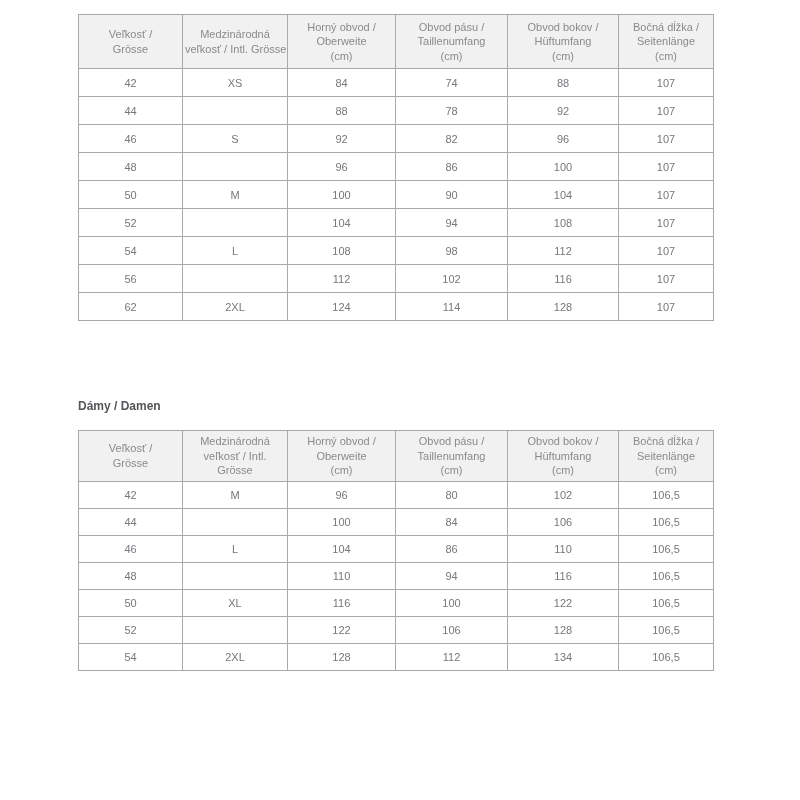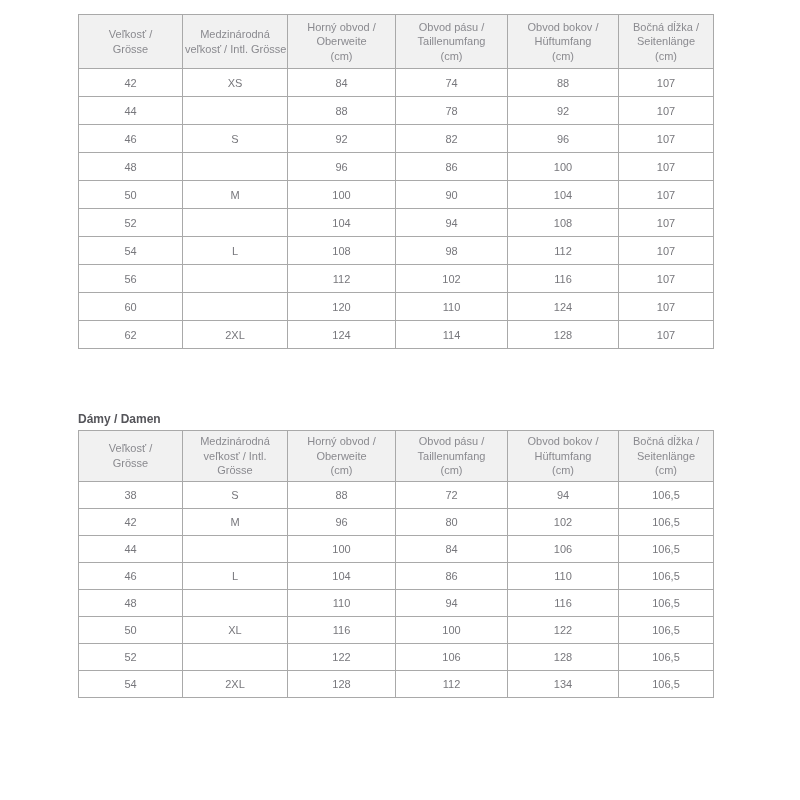--- a/index.html
+++ b/index.html
@@ -14,21 +14,21 @@
     width:800px;height:800px;position:relative;background:#ffffff;
     font-family:"Liberation Sans", sans-serif;overflow:hidden;
   }
   .top-label-clip{
     position:absolute;left:78px;top:0;width:140px;height:3px;overflow:hidden;
   }
   .top-label-clip .label-text{
     display:block;margin-top:-11px;font-size:12px;font-weight:bold;color:var(--label-text);
   }
   .section-label{
-    position:absolute;left:78px;top:412px;font-size:12px;font-weight:bold;color:var(--label-text);
+    position:absolute;left:78px;top:399px;font-size:12px;font-weight:bold;color:var(--label-text);
   }
   table.size-table{
     position:absolute;left:78px;border-collapse:collapse;table-layout:fixed;
     width:635px;
   }
   #table-men{top:14px;}
   #table-women{top:430px;}
   table.size-table th, table.size-table td{
     border:1px solid var(--border);
     text-align:center;vertical-align:middle;
@@ -144,28 +144,20 @@
       </tr>
       <tr>
         <td>56</td>
         <td></td>
         <td>112</td>
         <td>102</td>
         <td>116</td>
         <td>107</td>
       </tr>
       <tr>
-        <td>60</td>
-        <td></td>
-        <td>120</td>
-        <td>110</td>
-        <td>124</td>
-        <td>107</td>
-      </tr>
-      <tr>
         <td>62</td>
         <td>2XL</td>
         <td>124</td>
         <td>114</td>
         <td>128</td>
         <td>107</td>
       </tr>
     </tbody>
 </table>
 
@@ -196,28 +188,20 @@
         <th>Obvod bokov /
 Hüftumfang
 (cm)</th>
         <th>Bočná dĺžka /
 Seitenlänge
 (cm)</th>
       </tr>
     </thead>
   <tbody>
       <tr>
-        <td>38</td>
-        <td>S</td>
-        <td>88</td>
-        <td>72</td>
-        <td>94</td>
-        <td>106,5</td>
-      </tr>
-      <tr>
         <td>42</td>
         <td>M</td>
         <td>96</td>
         <td>80</td>
         <td>102</td>
         <td>106,5</td>
       </tr>
       <tr>
         <td>44</td>
         <td></td>

